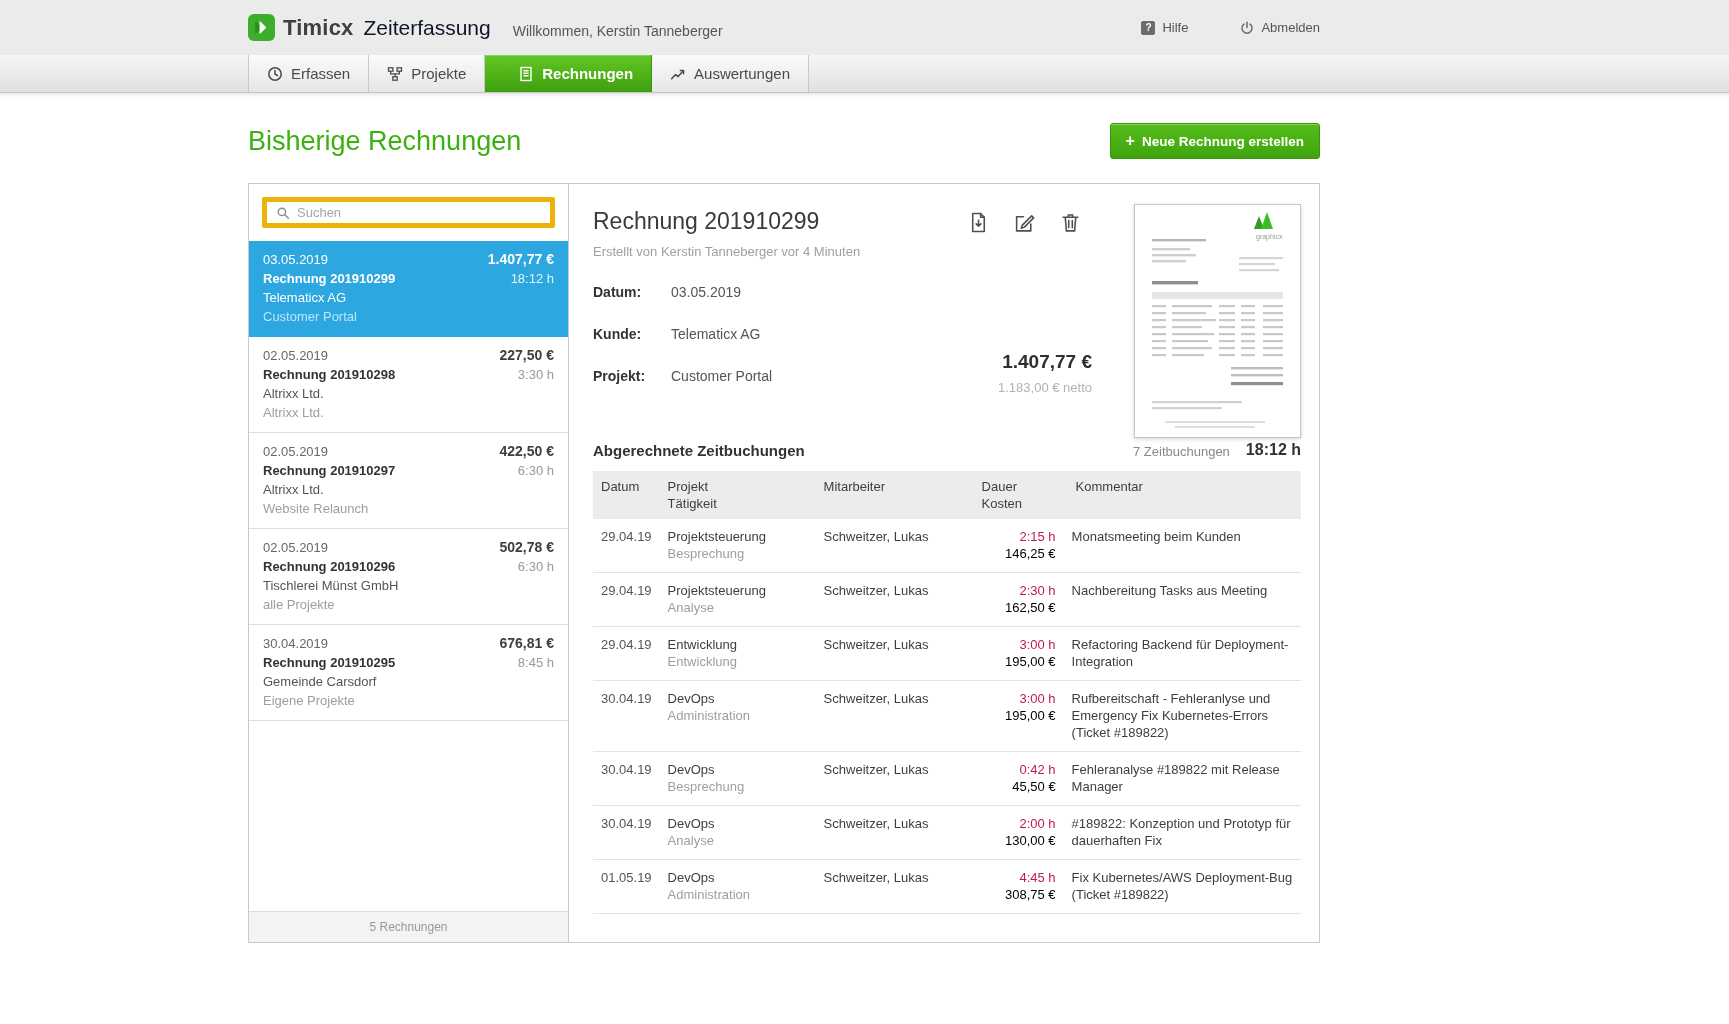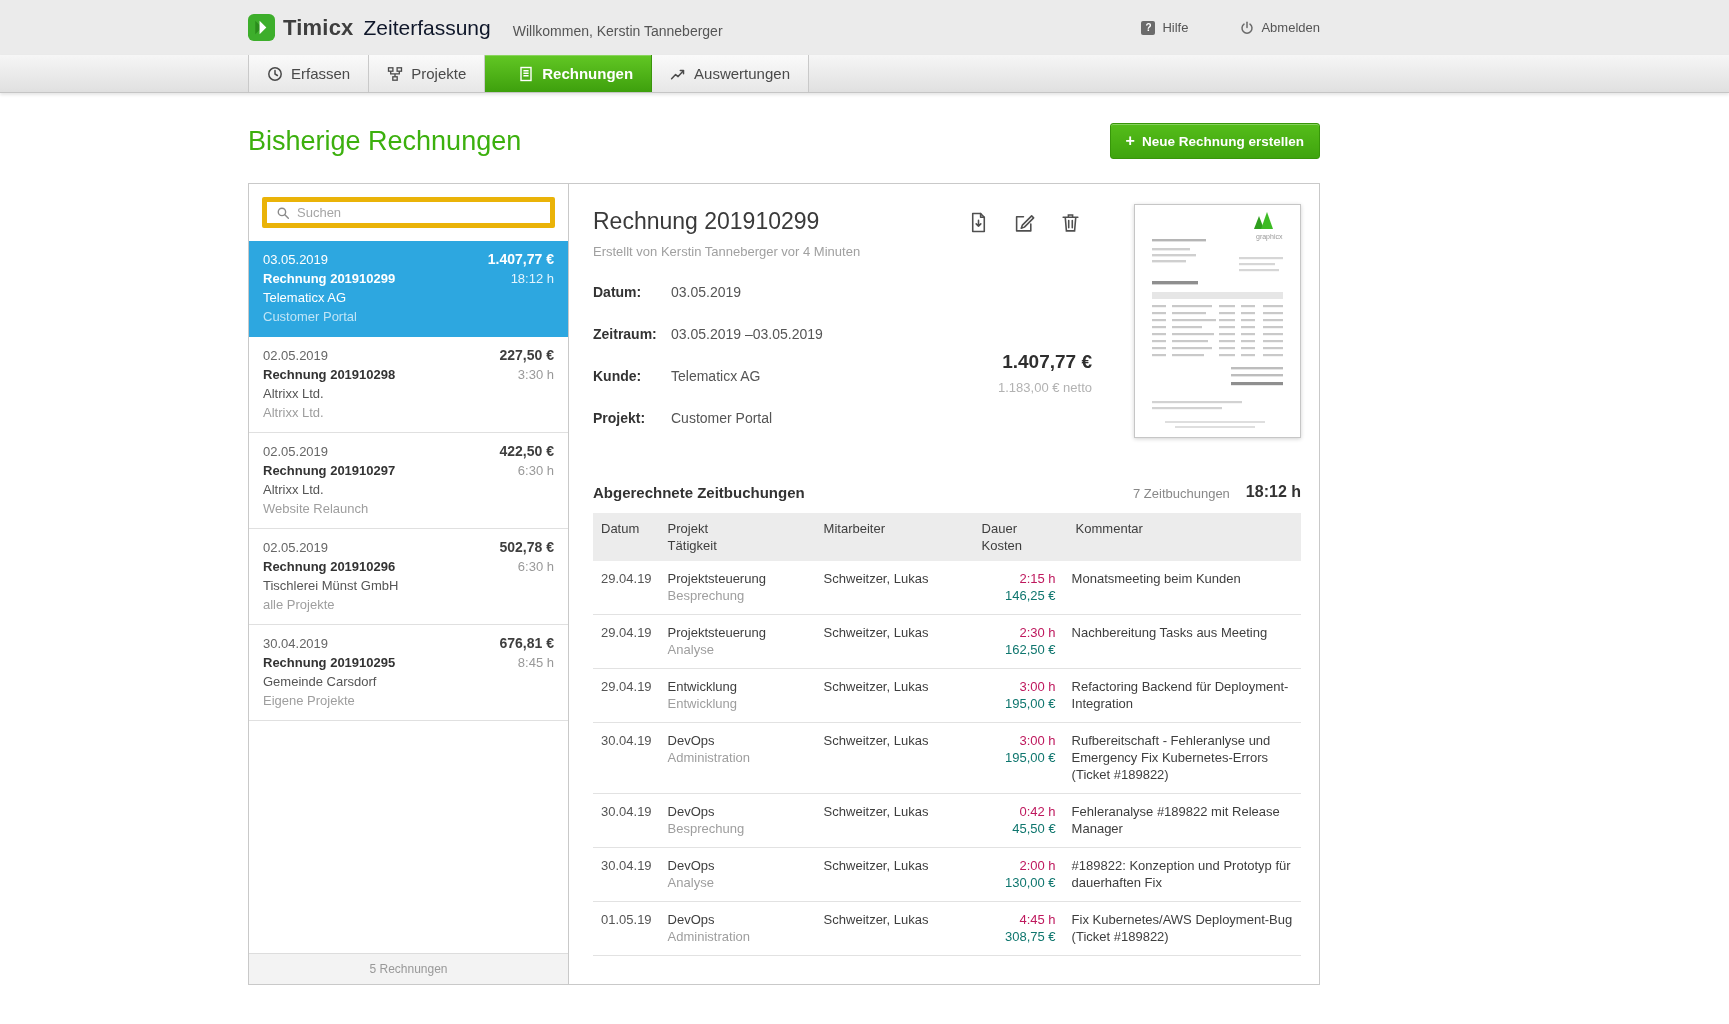--- a/index.html
+++ b/index.html
@@ -105,21 +105,21 @@
   .col-date  { width:64px; }
   .col-proj  { width:156px; }
   .col-emp   { width:158px; }
   .col-dur   { width:90px; }
   th.c-dur, td.c-dur { text-align:right; }
   td.c-date { color:#555; }
   td.c-proj .p1 { color:#3e3e3e; }
   td.c-proj .p2 { color:#9e9e9e; }
   td.c-emp { color:#3e3e3e; }
   td.c-dur .d1 { color:#be185d; }
-  td.c-dur .d2 { color:#0f766e; }
+  td.c-dur .d2 { color:#000000; }
   td.c-com { color:#3e3e3e; padding-left:12px; }
 </style>
 </head>
 <body>
 
 <div class="topbar">
   <div class="container">
     <div class="brand-block">
       <svg class="logo-mark" viewBox="0 0 28 28">
         <rect width="28" height="28" rx="6" fill="#3dae2b"></rect>
@@ -363,24 +363,20 @@
           <rect x="40" y="221" width="80" height="2" fill="#dedede"></rect>
         </svg>
       </div>
 
       <div class="fields">
         <div class="field-row">
           <span class="field-label">Datum:</span>
           <span class="field-value">03.05.2019</span>
         </div>
         <div class="field-row">
-          <span class="field-label">Zeitraum:</span>
-          <span class="field-value">03.05.2019 –03.05.2019</span>
-        </div>
-        <div class="field-row">
           <span class="field-label">Kunde:</span>
           <span class="field-value">Telematicx AG</span>
         </div>
         <div class="field-row">
           <span class="field-label">Projekt:</span>
           <span class="field-value">Customer Portal</span>
         </div>
       </div>
 
       <div class="detail-total">

